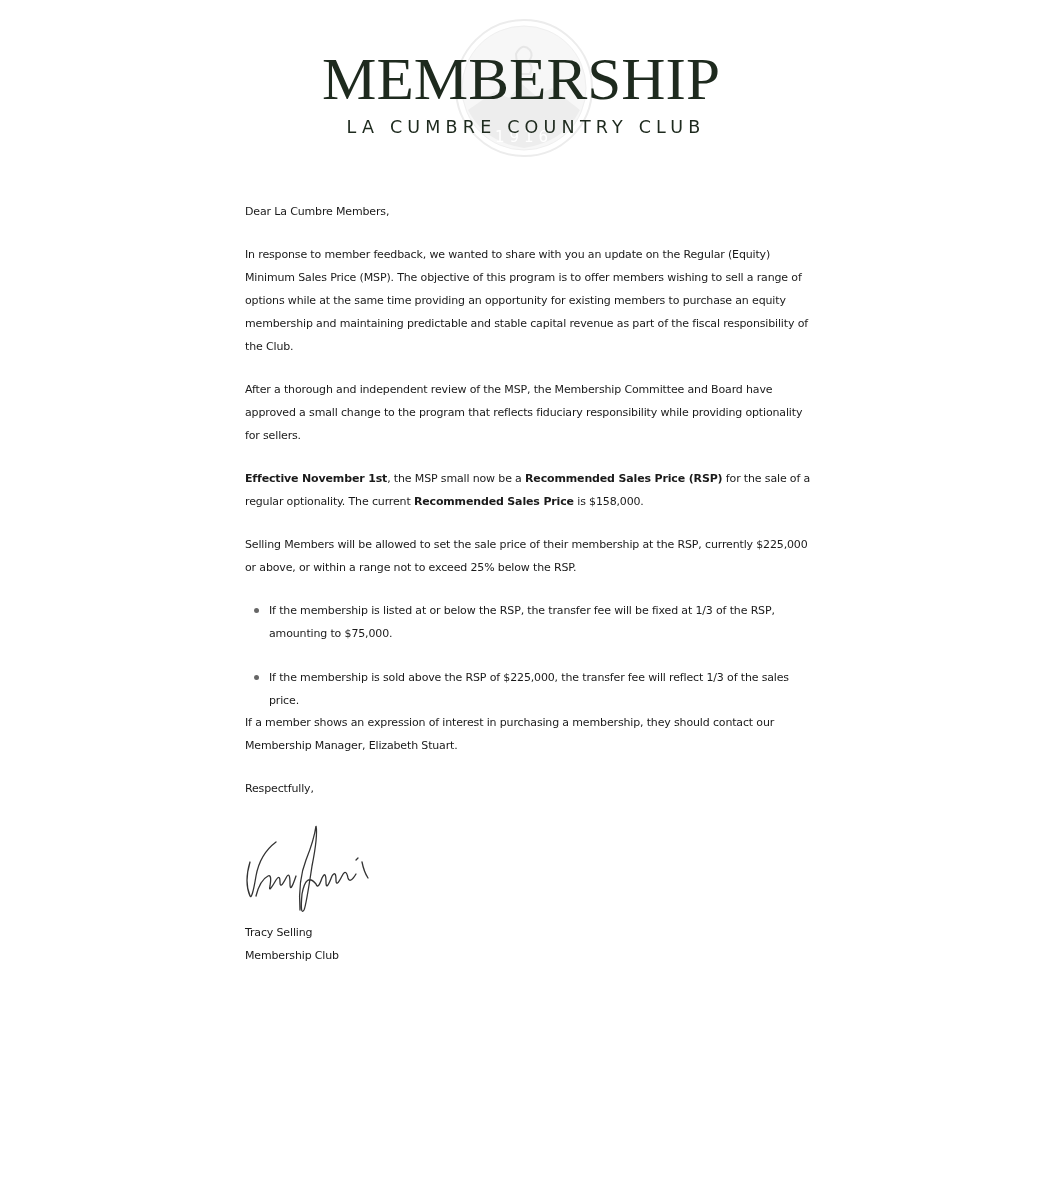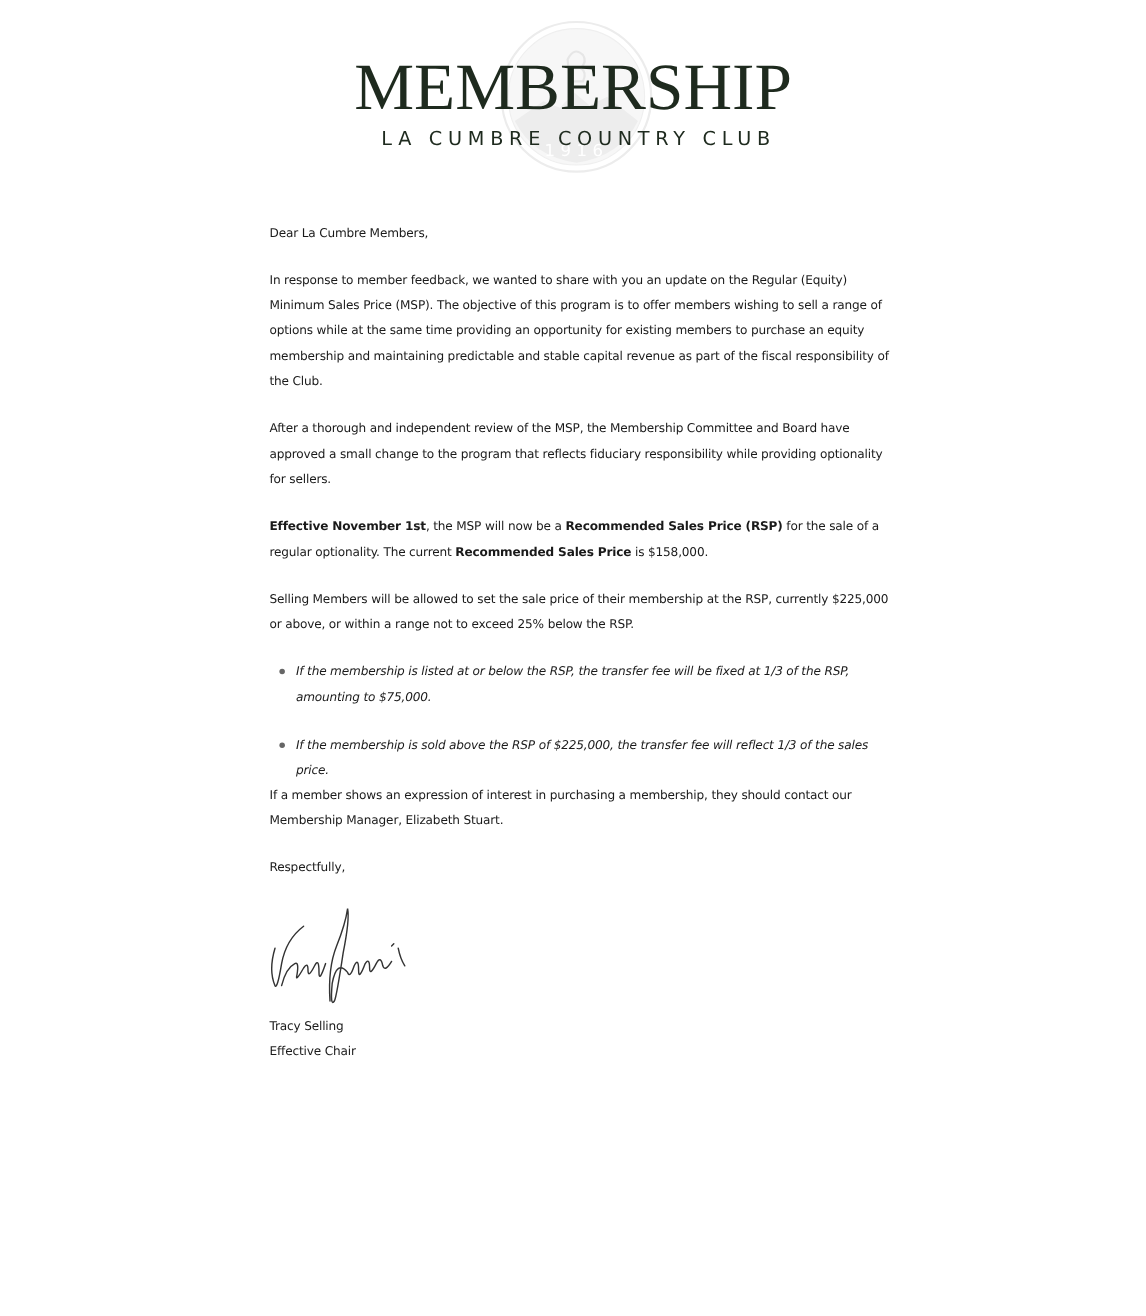--- a/index.html
+++ b/index.html
@@ -10,21 +10,21 @@
     .title { position: absolute; left: 0; width: 1042px; top: 44px; text-align: center;
       font-family: "Liberation Serif", "DejaVu Serif", serif; font-size: 60px; line-height: 70px;
       color: #1e2a1e; letter-spacing: 0px; transform: scaleX(1.02); }
     .subtitle { position: absolute; left: 0; width: 1052px; top: 115px; text-align: center;
       font-family: "DejaVu Sans", sans-serif; font-size: 17.5px; letter-spacing: 5.2px; color: #1e2a1e;
       line-height: 24px; }
     .content { position: absolute; left: 245px; top: 200px; width: 570px;
       font-size: 11px; line-height: 23px; letter-spacing: -0.15px; }
     .content p { margin: 0 0 20px 0; }
     .content b { font-weight: bold; }
-    ul.bullets { margin: 0 0 20px 0; padding: 0 0 0 24px; font-style: italic; }
+    ul.bullets { margin: 0 0 20px 0; padding: 0 0 0 24px; }
     ul.bullets li { margin: 0 0 21px 0; list-style: none; position: relative; }
     ul.bullets li::before { content: ""; position: absolute; left: -15px; top: 9px; width: 5px; height: 5px;
       border-radius: 50%; background: #666; }
     .note { font-weight: bold; font-style: italic; }
     .sig { display: block; width: 150px; height: 95px; margin: 22px 0 4px -3px; }
   </style>
 </head>
 <body>
 
 <div class="header">
@@ -36,27 +36,27 @@
     <text x="70" y="124" text-anchor="middle" font-family="DejaVu Sans, sans-serif" font-size="15" fill="#ffffff" letter-spacing="5">1916</text>
   </svg>
   <div class="title">MEMBERSHIP</div>
   <div class="subtitle">LA CUMBRE COUNTRY CLUB</div>
 </div>
 
 <div class="content">
   <p>Dear La Cumbre Members,</p>
   <p>In response to member feedback, we wanted to share with you an update on the Regular (Equity) Minimum Sales Price (MSP). The objective of this program is to offer members wishing to sell a range of options while at the same time providing an opportunity for existing members to purchase an equity membership and maintaining predictable and stable capital revenue as part of the fiscal responsibility of the Club.</p>
   <p>After a thorough and independent review of the MSP, the Membership Committee and Board have approved a small change to the program that reflects fiduciary responsibility while providing optionality for sellers.</p>
-  <p><b>Effective November 1st</b><span>, the MSP will now be a </span><b>Recommended Sales Price (RSP)</b><span> for the sale of a regular optionality. The current </span><b>Recommended Sales Price</b><span> is $158,000.</span></p>
+  <p><b>Effective November 1st</b><span>, the MSP small now be a </span><b>Recommended Sales Price (RSP)</b><span> for the sale of a regular optionality. The current </span><b>Recommended Sales Price</b><span> is $158,000.</span></p>
   <p>Selling Members will be allowed to set the sale price of their membership at the RSP, currently $225,000 or above, or within a range not to exceed 25% below the RSP.</p>
   <ul class="bullets">
     <li>If the membership is listed at or below the RSP, the transfer fee will be fixed at 1/3 of the RSP, amounting to $75,000.</li>
     <li>If the membership is sold above the RSP of $225,000, the transfer fee will reflect 1/3 of the sales price.</li>
   </ul>
   <p style="margin-top:-22px">If a member shows an expression of interest in purchasing a membership, they should contact our Membership Manager, Elizabeth Stuart.</p>
   <p style="margin-bottom:16px">Respectfully,</p>
   <svg class="sig" viewBox="0 0 150 95">
     <path d="M8 40 q-6 20 0 34 q2 4 6 -20 q4 -22 20 -34 M14 74 q4 -16 12 -20 q4 -2 2 10 q-2 8 6 -6 q4 -6 4 2 q0 8 6 -4 q4 -8 4 6 q0 10 6 -8" fill="none" stroke="#333" stroke-width="1.3" stroke-linecap="round"></path>
     <path d="M58 88 q-2 -30 6 -50 q8 -20 10 -34 q2 10 -4 40 q-6 40 -8 44 q-4 6 -2 -16 q4 -22 14 -10 q2 6 6 -6 q4 -8 4 4 q0 10 6 -6 q4 -6 4 4 q0 8 6 -4 q4 -8 6 2 q2 6 8 -4 M114 38 l2 -2 M120 40 q2 10 6 16" fill="none" stroke="#333" stroke-width="1.3" stroke-linecap="round"></path>
   </svg>
   <div>Tracy Selling</div>
-  <div>Effective Chair</div>
+  <div>Membership Club</div>
 </div>
 
 </body></html>

